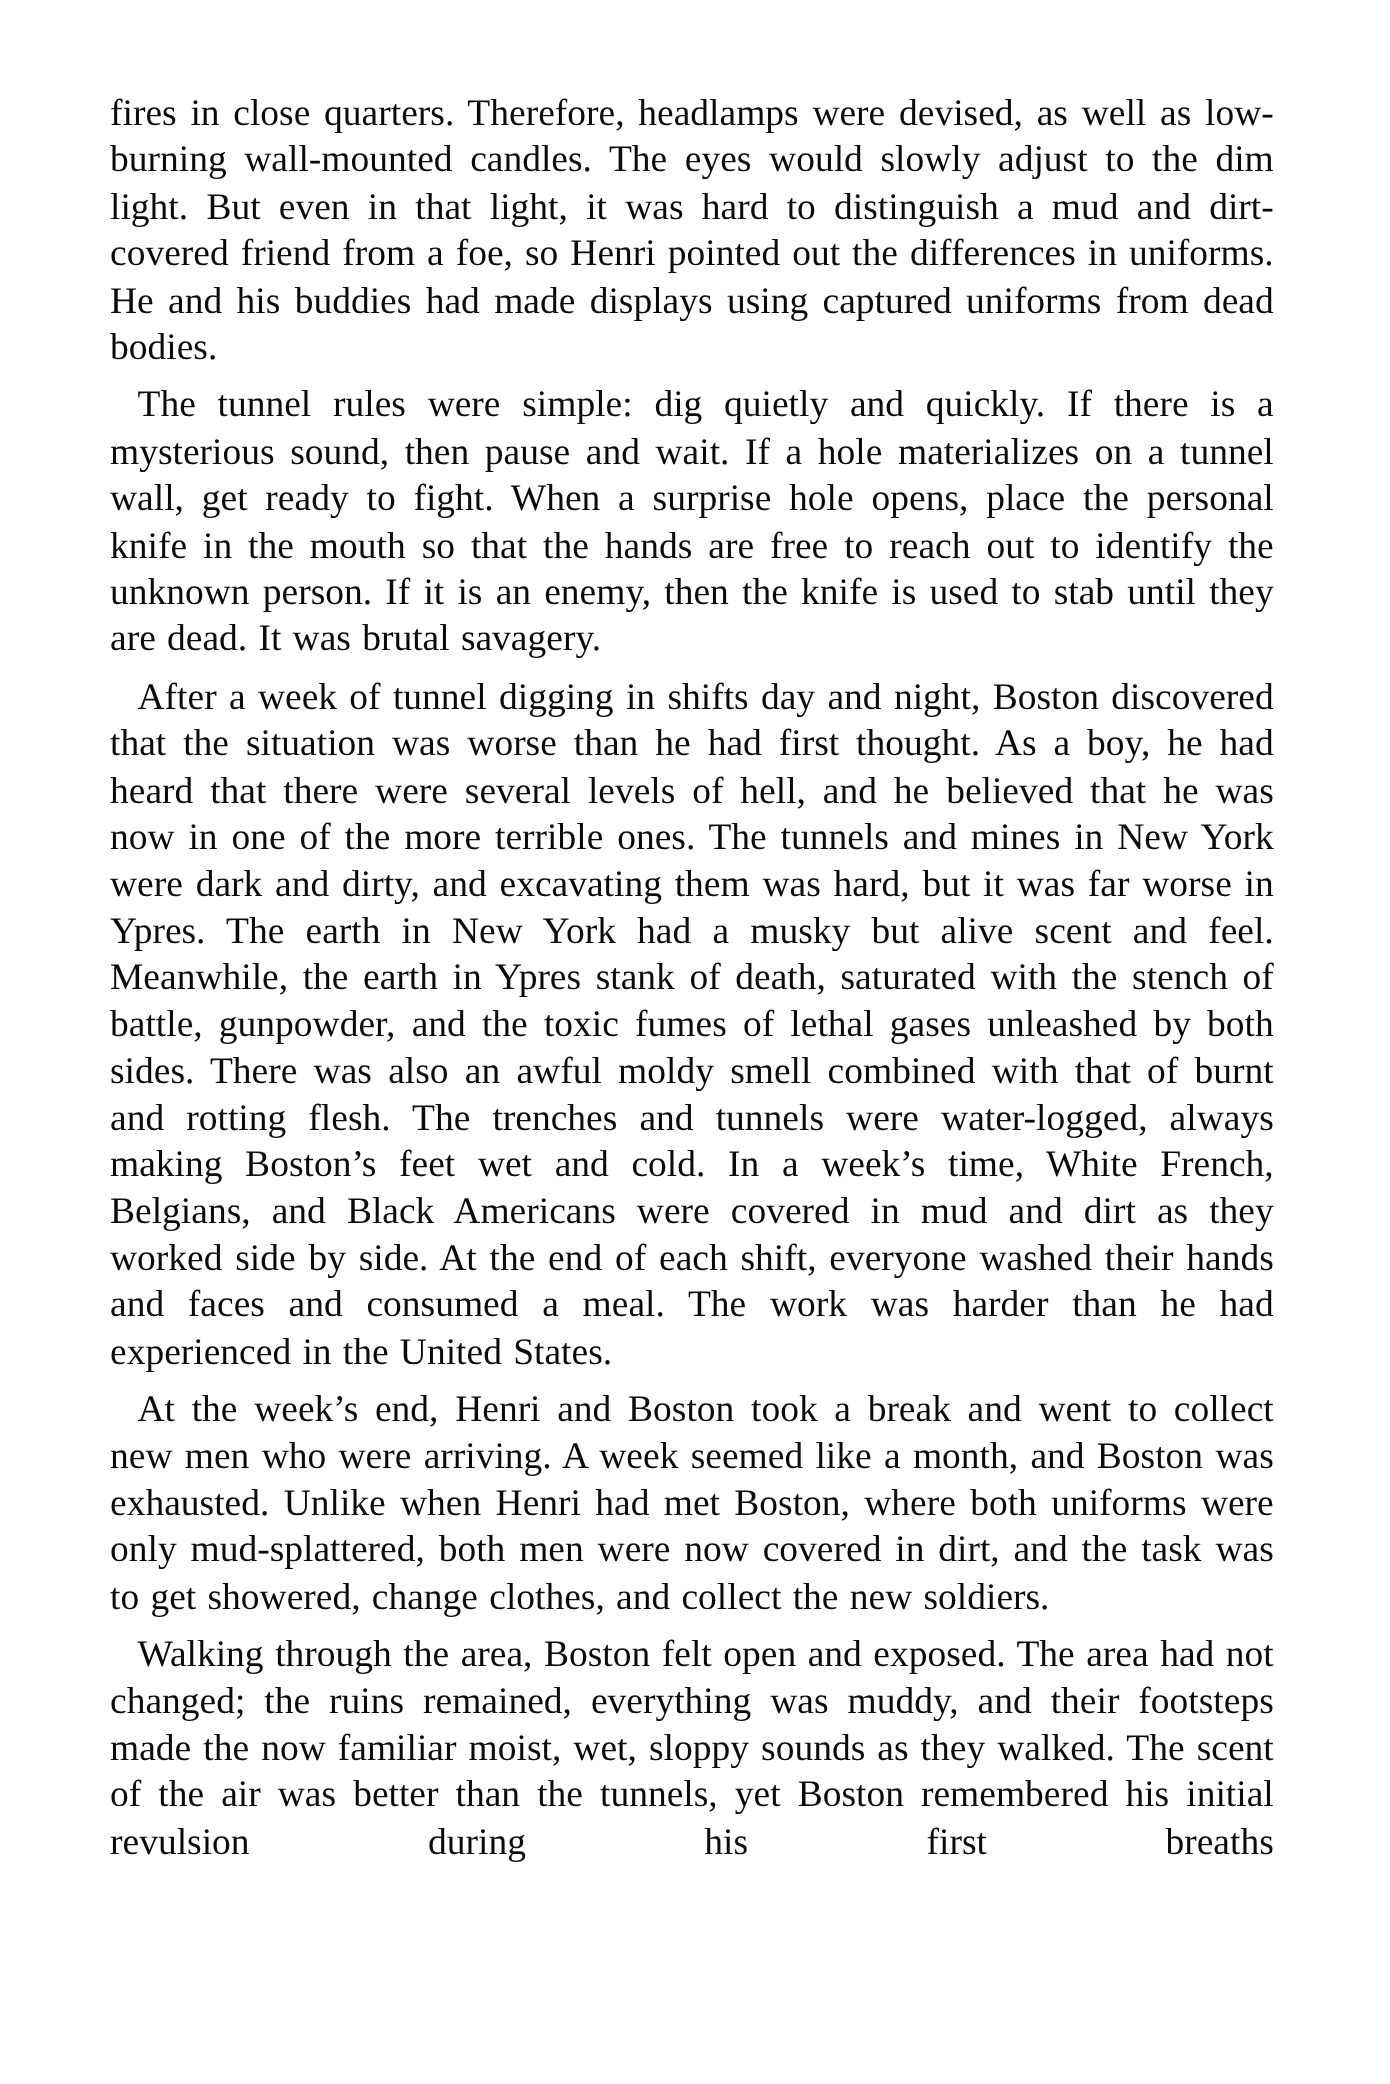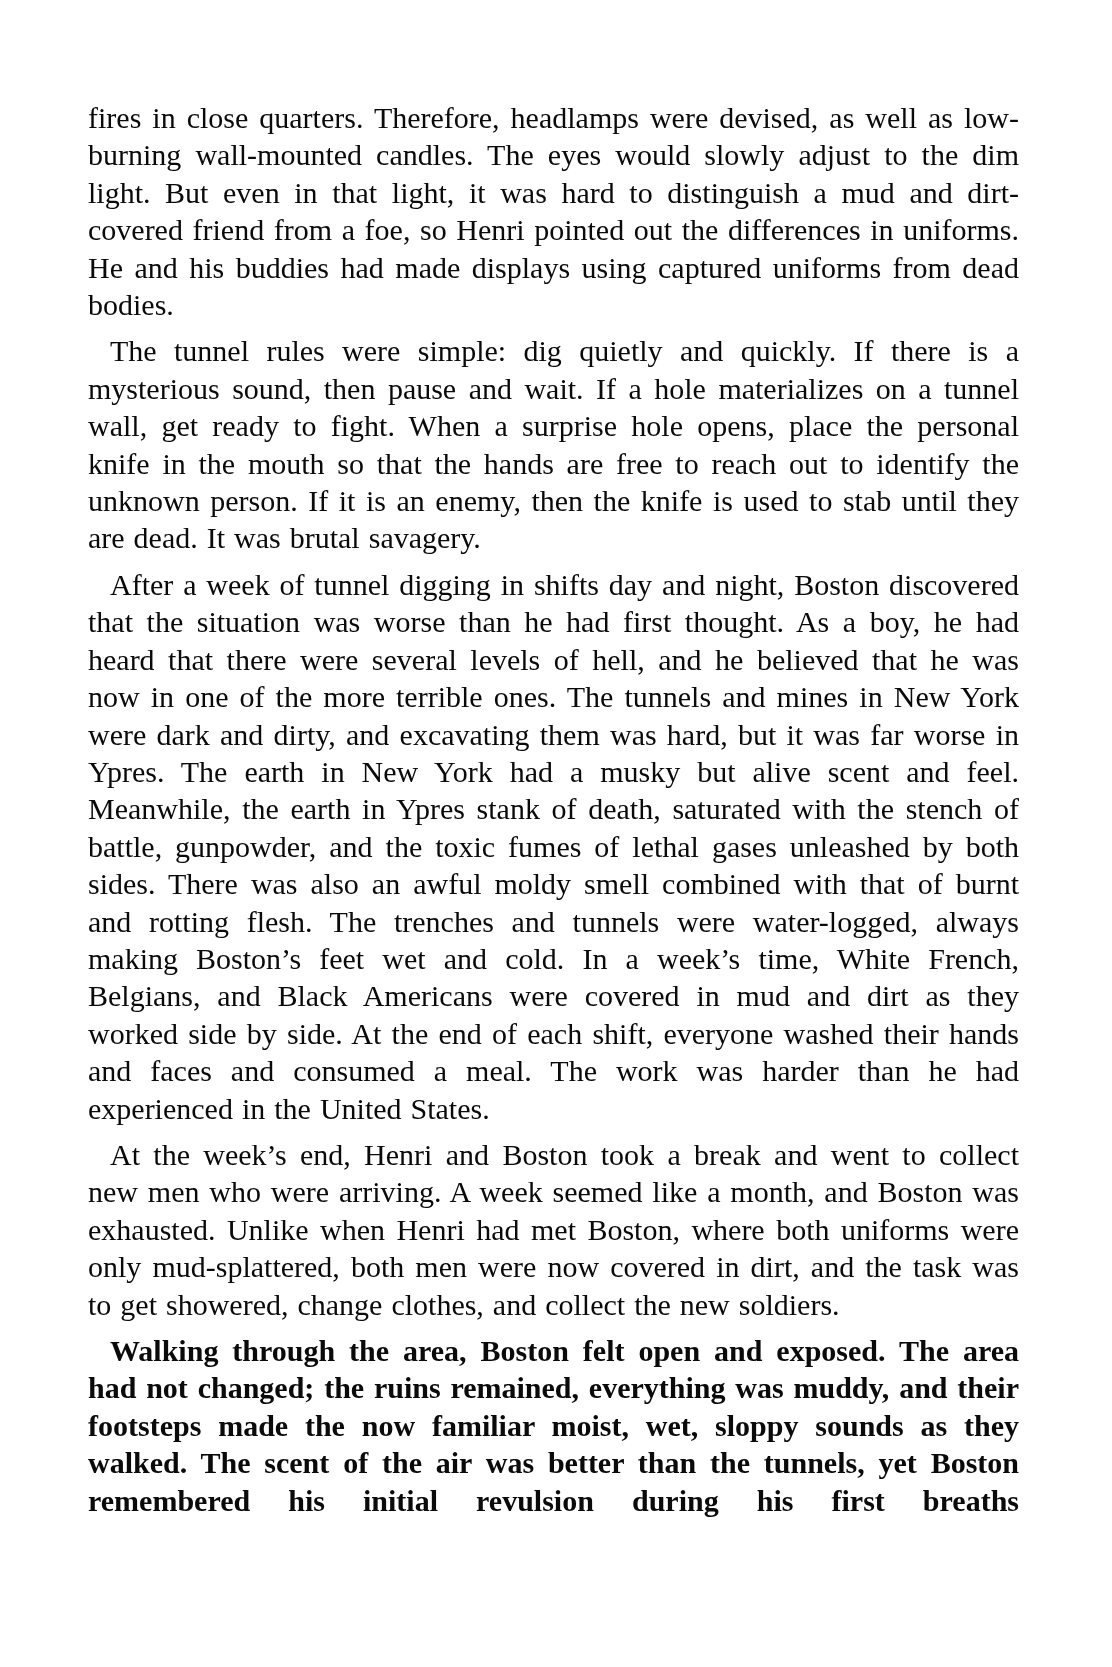--- a/index.html
+++ b/index.html
@@ -10,21 +10,21 @@
     .page {
       position: relative;
       box-sizing: border-box;
       width: 1112px;
       height: 1667px;
       background: #ffffff;
       overflow: hidden;
     }
     .text-block {
       position: absolute;
-      top: 99px;
+      top: 72px;
       left: 88px;
       width: 931px;
     }
     .para {
       margin: 0 0 9px 0;
       padding: 0;
       font-family: "Liberation Serif", "DejaVu Serif", serif;
       font-size: 30px;
       line-height: 37.4px;
       color: #0a0a0a;
@@ -33,21 +33,20 @@
       letter-spacing: 0px;
       word-spacing: 1.5px;
       -webkit-hyphens: none;
       hyphens: none;
     }
     .para.no-indent {
       text-indent: 0;
     }
     .para.justify-last {
       text-align-last: justify;
-      font-weight: bold;
     }
   </style>
 </head>
 <body>
 
 <div class="page">
   <div class="text-block">
     <p class="para no-indent">fires in close quarters. Therefore, headlamps were devised, as well as low-burning wall-mounted candles. The eyes would slowly adjust to the dim light. But even in that light, it was hard to distinguish a mud and dirt-covered friend from a foe, so Henri pointed out the differences in uniforms. He and his buddies had made displays using captured uniforms from dead bodies.</p>
     <p class="para">The tunnel rules were simple: dig quietly and quickly. If there is a mysterious sound, then pause and wait. If a hole materializes on a tunnel wall, get ready to fight. When a surprise hole opens, place the personal knife in the mouth so that the hands are free to reach out to identify the unknown person. If it is an enemy, then the knife is used to stab until they are dead. It was brutal savagery.</p>
     <p class="para">After a week of tunnel digging in shifts day and night, Boston discovered that the situation was worse than he had first thought. As a boy, he had heard that there were several levels of hell, and he believed that he was now in one of the more terrible ones. The tunnels and mines in New York were dark and dirty, and excavating them was hard, but it was far worse in Ypres. The earth in New York had a musky but alive scent and feel. Meanwhile, the earth in Ypres stank of death, saturated with the stench of battle, gunpowder, and the toxic fumes of lethal gases unleashed by both sides. There was also an awful moldy smell combined with that of burnt and rotting flesh. The trenches and tunnels were water-logged, always making Boston’s feet wet and cold. In a week’s time, White French, Belgians, and Black Americans were covered in mud and dirt as they worked side by side. At the end of each shift, everyone washed their hands and faces and consumed a meal. The work was harder than he had experienced in the United States.</p>

